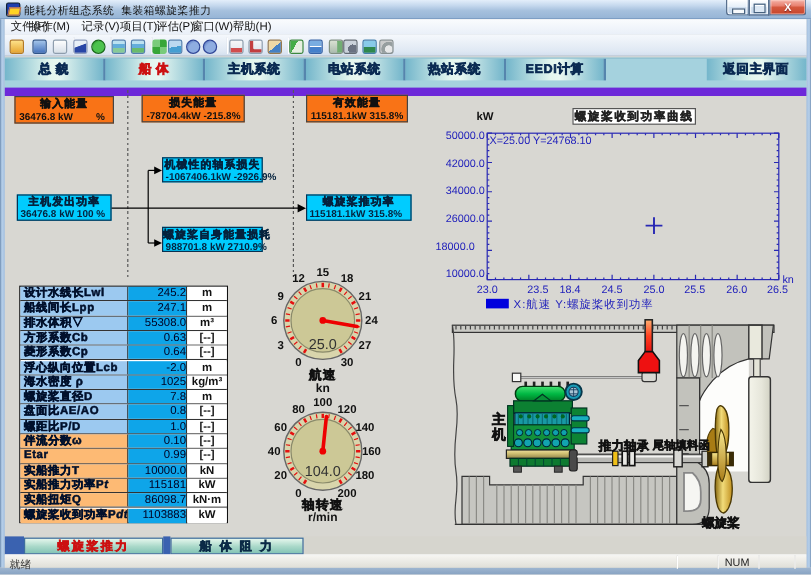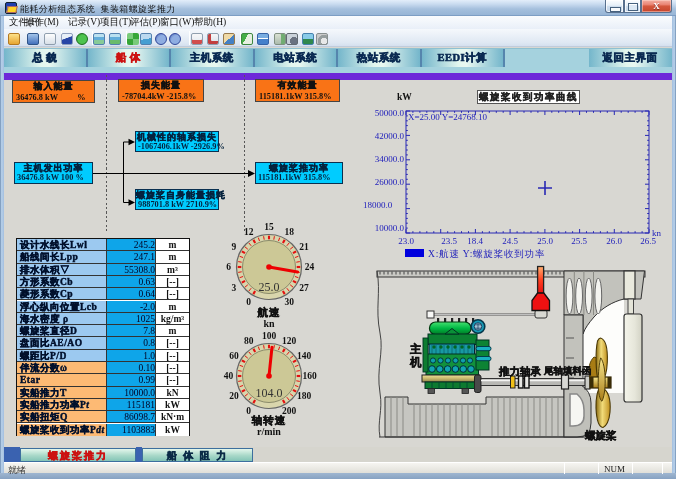--- a/index.html
+++ b/index.html
@@ -1,17 +1,17 @@
 <!DOCTYPE html>
 <html><head>
 <meta charset="utf-8">
 <style>
 html,body{margin:0;padding:0;background:#fff}
 *{box-sizing:border-box}
-#win{position:relative;width:676px;height:479px;font-family:Liberation Serif, serif;overflow:hidden;background:#d8d7d2}
+#win{position:relative;width:676px;height:479px;font-family:Liberation Sans, sans-serif;overflow:hidden;background:#d8d7d2}
 .abs{position:absolute}
 
 #titlebar{left:0;top:0;width:676px;height:16px;background:linear-gradient(#e3eefa,#c6d9ee 30%,#a5c0dd 60%,#97b5d6);border-bottom:1px solid #7d9ec4}
 #appicon{left:5px;top:2px;width:12px;height:12px;background:#1f3fae;border:1px solid #123;border-radius:2px}
 #appicon:before{content:"";position:absolute;left:1px;top:3px;width:8px;height:5px;background:#ffd324;border:1px solid #a66;transform:skewX(-12deg)}
 #apptitle{left:20px;top:3px;font-size:9px;color:#111;letter-spacing:0.4px;white-space:pre}
 .capbtn{top:0;height:13px;border:1px solid #58708e;border-top:none;background:linear-gradient(#fdfeff,#e7f0f9 45%,#cfdeee 50%,#c2d4e8);box-shadow:inset 0 0 0 1px rgba(255,255,255,.75)}
 #btnmin{left:605px;width:19px;border-bottom-left-radius:3px}
 #btnmax{left:624px;width:17px}
 #btnclose{left:641px;width:31px;background:linear-gradient(#f3b0a4,#e98271 40%,#d4583e 50%,#c6452c);border-bottom-right-radius:3px;box-shadow:inset 0 0 0 1px rgba(255,220,210,.5)}

